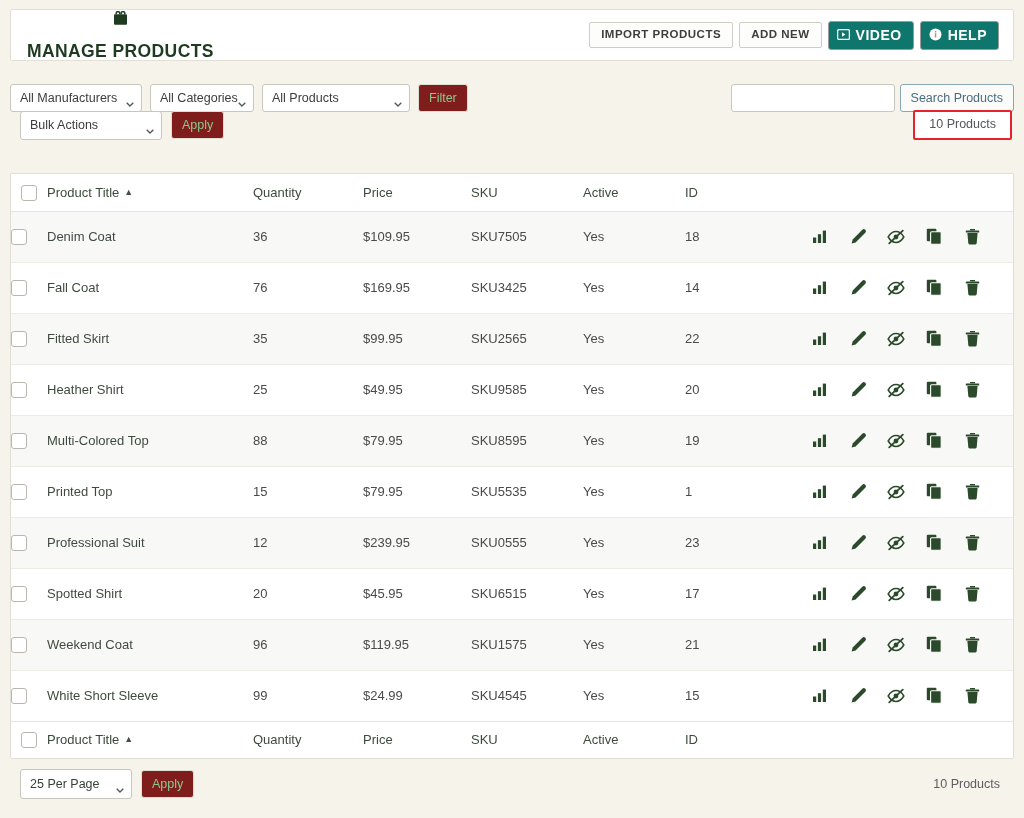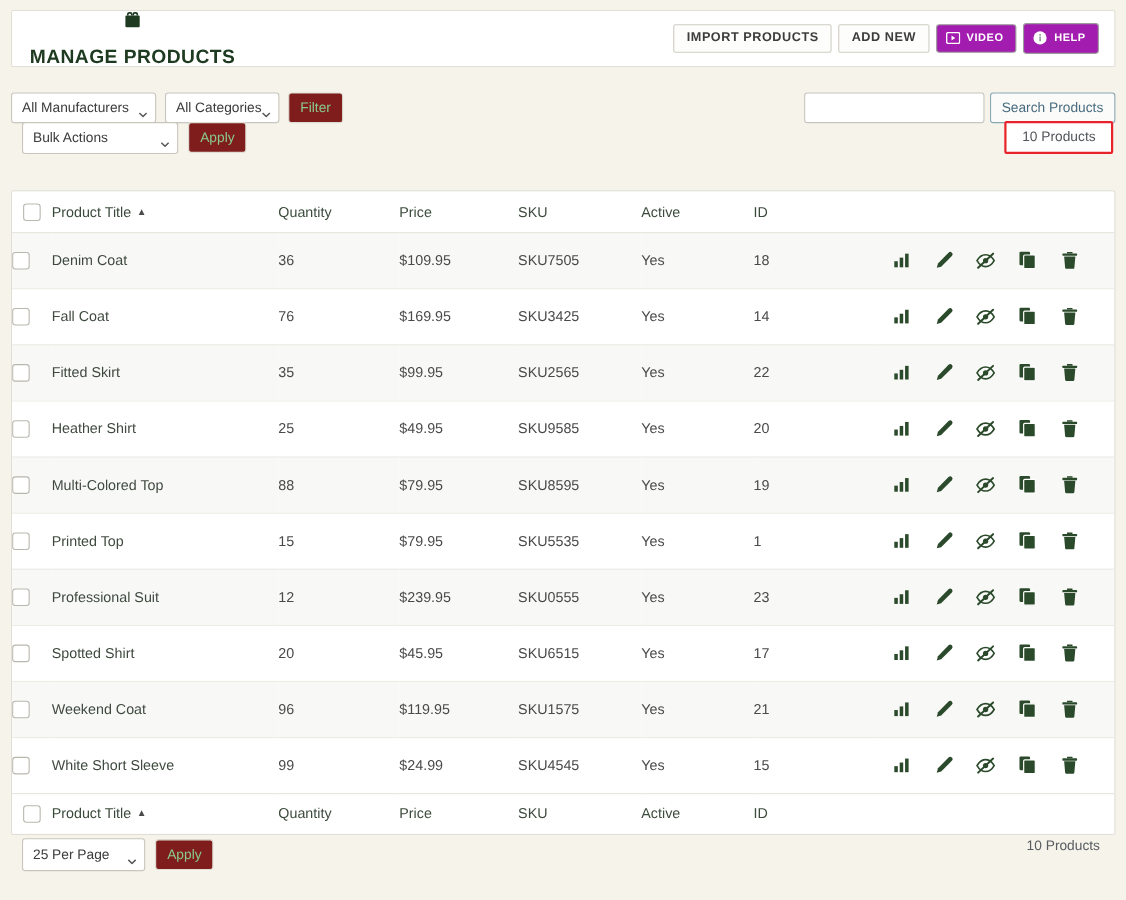--- a/index.html
+++ b/index.html
@@ -52,25 +52,25 @@
     color: #3d3d3d;
     font-size: 11.5px;
     font-weight: bold;
     letter-spacing: 0.5px;
     padding: 6px 11px 7px;
     line-height: 1;
     cursor: pointer;
     white-space: nowrap;
   }
   .btn-gray {
-    background: #a21caf;
+    background: #0f766e;
     border: 1px solid #9b9b9b;
     border-radius: 3px;
     color: #ffffff;
-    font-size: 10px;
+    font-size: 14px;
     font-weight: bold;
     letter-spacing: 0.5px;
     padding: 6px 11px 7px 8px;
     line-height: 1;
     cursor: pointer;
     white-space: nowrap;
     display: inline-flex;
     align-items: center;
     gap: 6px;
   }
@@ -256,21 +256,21 @@
     cursor: pointer;
     color: #2b4a2b;
   }
 
   
   .footbar {
     position: absolute;
     left: 10px; top: 762px;
     width: 1004px; height: 44px;
     display: flex;
-    align-items: flex-start;
+    align-items: center;
     padding: 0 14px 0 10px;
   }
   .select-perpage { width: 112px; height: 30px; }
   .foot-left { display: flex; align-items: center; gap: 9px; }
   .foot-count {
     margin-left: auto;
     font-size: 12.5px;
     color: #5a5d61;
     white-space: nowrap;
   }
@@ -328,20 +328,28 @@
         </span>
       </div>
       <div class="select select-cat">
         <span>All Categories</span>
         <span class="chev">
           <svg width="8" height="5" viewBox="0 0 8 5">
               <path d="M0.7 0.7 L4 4 L7.3 0.7" fill="none" stroke="#555" stroke-width="1.3"></path>
             </svg>
         </span>
       </div>
+      <div class="select select-prod">
+        <span>All Products</span>
+        <span class="chev">
+          <svg width="8" height="5" viewBox="0 0 8 5">
+              <path d="M0.7 0.7 L4 4 L7.3 0.7" fill="none" stroke="#555" stroke-width="1.3"></path>
+            </svg>
+        </span>
+      </div>
       <button class="btn-ghost-green">Filter</button>
     </div>
 
     <div class="filter-right">
       <input class="search-input" type="text" placeholder="" style="">
       <button class="btn-search">Search Products</button>
     </div>
   </div>
 
   <div class="bulkbar">

